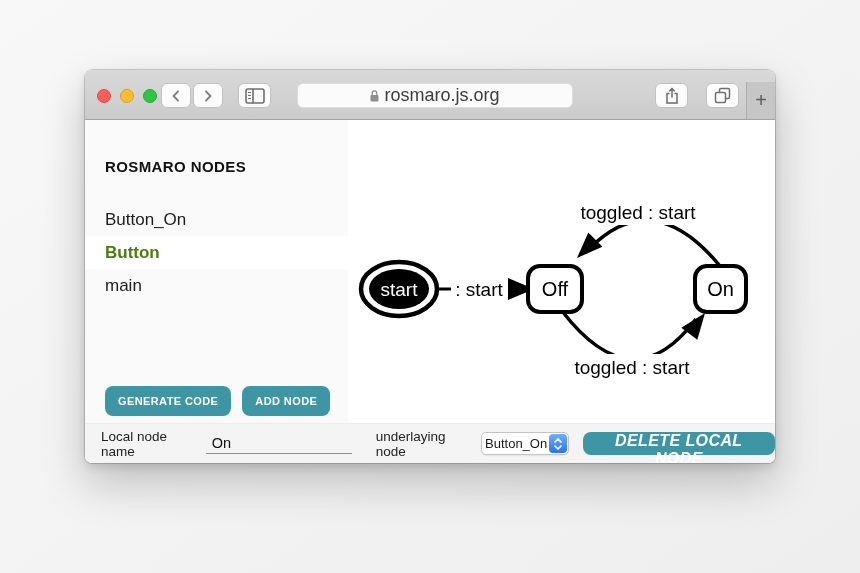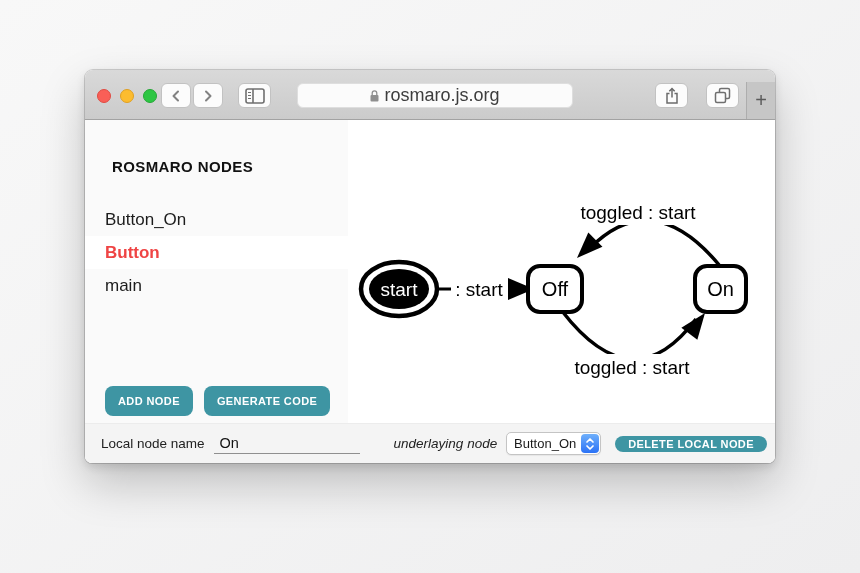--- a/index.html
+++ b/index.html
@@ -43,59 +43,59 @@
   }
   .newtab {
     position:absolute; right:0; top:12px; bottom:0; width:29px;
     background:#c6c6c6; border-left:1px solid #adadad;
     display:flex; align-items:center; justify-content:center;
     font-size:20px; color:#5a5a5a; font-weight:300;
   }
   
   .content { position:absolute; top:50px; left:0; right:0; bottom:0; background:#fff; }
   .sidebar { position:absolute; left:0; top:0; width:263px; height:303px; background:#fafafa; }
-  .sidebar-title { margin:38px 0 0 27px; font-size:15px; letter-spacing:0.4px; color:#111; font-weight:bold; }
+  .sidebar-title { margin:38px 0 0 20px; font-size:15px; letter-spacing:0.4px; color:#111; font-weight:bold; }
   .nodelist { margin:28px 0 0 0; padding:0; list-style:none; font-size:17px; color:#1c1c1c; }
   .nodelist li { height:33px; line-height:33px; padding-left:20px; }
   .nodelist li:nth-child(even) { background:#ededed; }
-  .nodelist li.active { color:#ef4444; font-weight:bold; background:#ffffff; }
+  .nodelist li.active { color:#4d7c0f; font-weight:bold; background:#ffffff; }
   .sidebar-actions { position:absolute; left:20px; top:266px; display:flex; gap:11px; }
   .btn-teal {
     background:#3e95a3; color:#fff; border:none; border-radius:8px;
     font-family:inherit; font-weight:bold; font-size:11px; letter-spacing:0.4px;
     height:30px; padding:0 13px; cursor:pointer;
   }
   .diagram { position:absolute; left:263px; top:0; right:0; height:303px; background:#fff; }
   .diagram svg text { font-family:"Liberation Sans", sans-serif; }
   
   .footer {
     position:absolute; left:0; top:303px; right:0; height:40px;
     background:#f4f4f4; border-top:1px solid #ececec;
     display:flex; align-items:center; padding-left:16px;
     font-size:13.5px; color:#222;
   }
   .name-input {
     margin-left:9px; width:146px; border:none; border-bottom:1px solid #8f8f8f;
     background:transparent; font-family:inherit; font-size:14.5px; color:#111;
     padding:2px 6px 2px 6px; outline:none;
   }
-  .lbl2 { margin-left:34px;font-style:italic; }
+  .lbl2 { margin-left:24px; }
   .select {
     margin-left:9px; height:23px; width:95px;
     background:#fff; border:1px solid #c4c4c4; border-radius:5px;
     display:flex; align-items:center; font-size:13px; color:#1a1a1a;
     box-shadow:0 1px 1px rgba(0,0,0,0.06);
   }
   .select-value { flex:1; text-align:center; padding-left:2px; }
   .select-arrows {
     width:18px; height:19px; margin-right:1px; border-radius:4px;
     background:linear-gradient(#6fb0fb,#2b72f6);
     display:flex; align-items:center; justify-content:center;
   }
-  .delete-btn { margin-left:14px; height:16px; font-size:11px; }
+  .delete-btn { margin-left:14px; height:23px; font-size:16px;font-style:italic; }
 </style>
 </head>
 <body>
 
 <div class="window">
 
   <div class="titlebar">
     <span class="light light-close"></span>
     <span class="light light-min"></span>
     <span class="light light-max"></span>
@@ -149,22 +149,22 @@
   <div class="content">
 
     <aside class="sidebar">
       <div class="sidebar-title">ROSMARO NODES</div>
       <ul class="nodelist">
         <li>Button_On</li>
         <li class="active">Button</li>
         <li>main</li>
       </ul>
       <div class="sidebar-actions">
+        <button class="btn-teal">GENERATE CODE</button>
         <button class="btn-teal">ADD NODE</button>
-        <button class="btn-teal">GENERATE CODE</button>
       </div>
     </aside>
 
     <div class="diagram">
       <svg width="427" height="303" viewBox="0 0 427 303">
 
         <path d="M 372,146 Q 305,65 242,128" fill="none" stroke="#000" stroke-width="3.5"></path>
         <path d="M 214,191 Q 285,283 348,199" fill="none" stroke="#000" stroke-width="3.5"></path>
 
         <line x1="89" y1="169" x2="178" y2="169" stroke="#000" stroke-width="3"></line>

